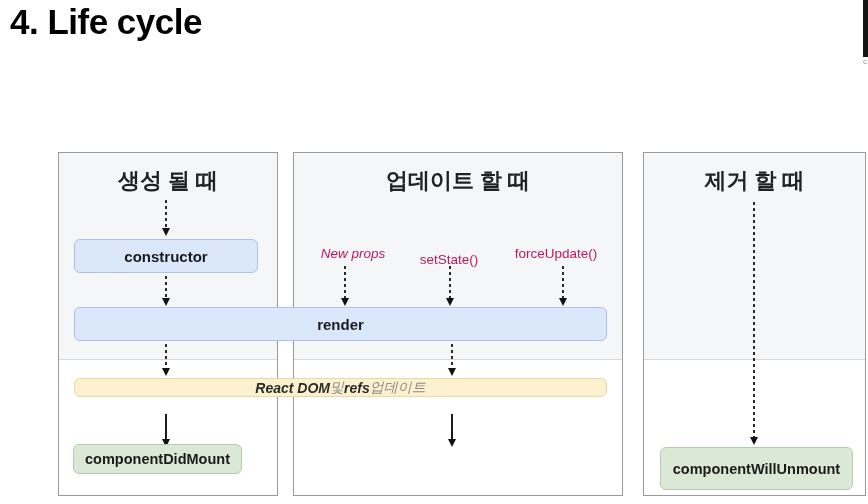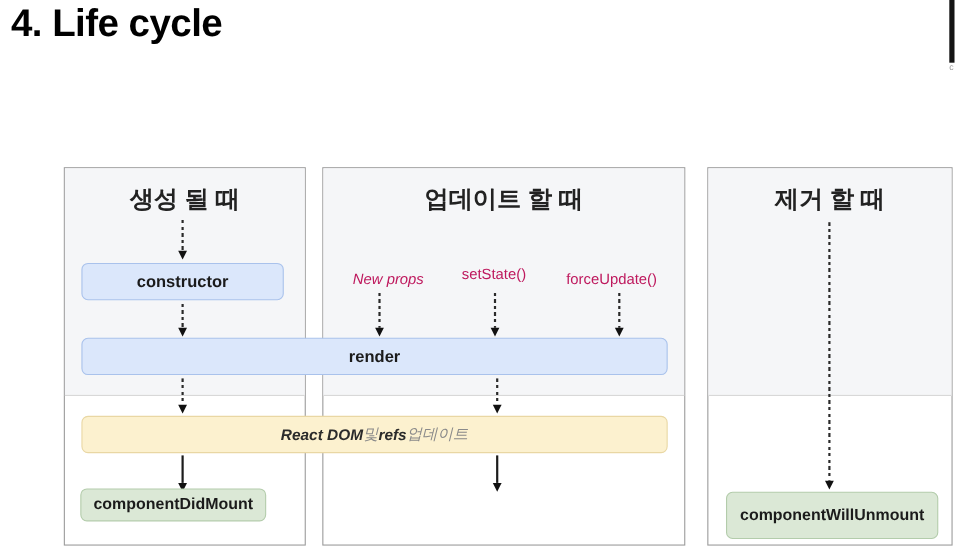--- a/index.html
+++ b/index.html
@@ -77,21 +77,21 @@
     <div class="panel-top"></div>
     <div class="panel-header">업데이트 할 때</div>
   </section>
 
   <section class="panel" style="left:643px;width:223px;">
     <div class="panel-top"></div>
     <div class="panel-header">제거 할 때</div>
   </section>
 
   <span class="trigger-label italic" style="left:353px;top:246px;">New props</span>
-  <span class="trigger-label" style="left:449px;top:242px;">setState()</span>
+  <span class="trigger-label" style="left:449px;top:252px;">setState()</span>
   <span class="trigger-label" style="left:556px;top:246px;">forceUpdate()</span>
 
   <div class="varrow" style="left:166px;top:200px;height:36px;">
       <i class="line dashed"></i>
       <i class="head"></i>
     </div>
   <div class="varrow" style="left:166px;top:276px;height:30px;">
       <i class="line dashed"></i>
       <i class="head"></i>
     </div>
@@ -131,21 +131,21 @@
     </div>
 
   <div class="node node-blue" style="left:74px;top:307px;width:533px;height:34px;">
     <span>render</span>
   </div>
 
   <div class="node node-blue" style="left:74px;top:239px;width:184px;height:34px;">
     <span>constructor</span>
   </div>
 
-  <div class="node node-yellow" style="left:74px;top:378px;width:533px;height:34px;">
+  <div class="node node-yellow" style="left:74px;top:378px;width:533px;height:19px;">
     <span class="dark">React DOM</span>
       <span class="dim"> 및 </span>
       <span class="dark">refs</span>
       <span class="dim"> 업데이트</span>
   </div>
 
   <div class="node node-green" style="left:73px;top:444px;width:169px;height:30px;">
     <span>componentDidMount</span>
   </div>
 

